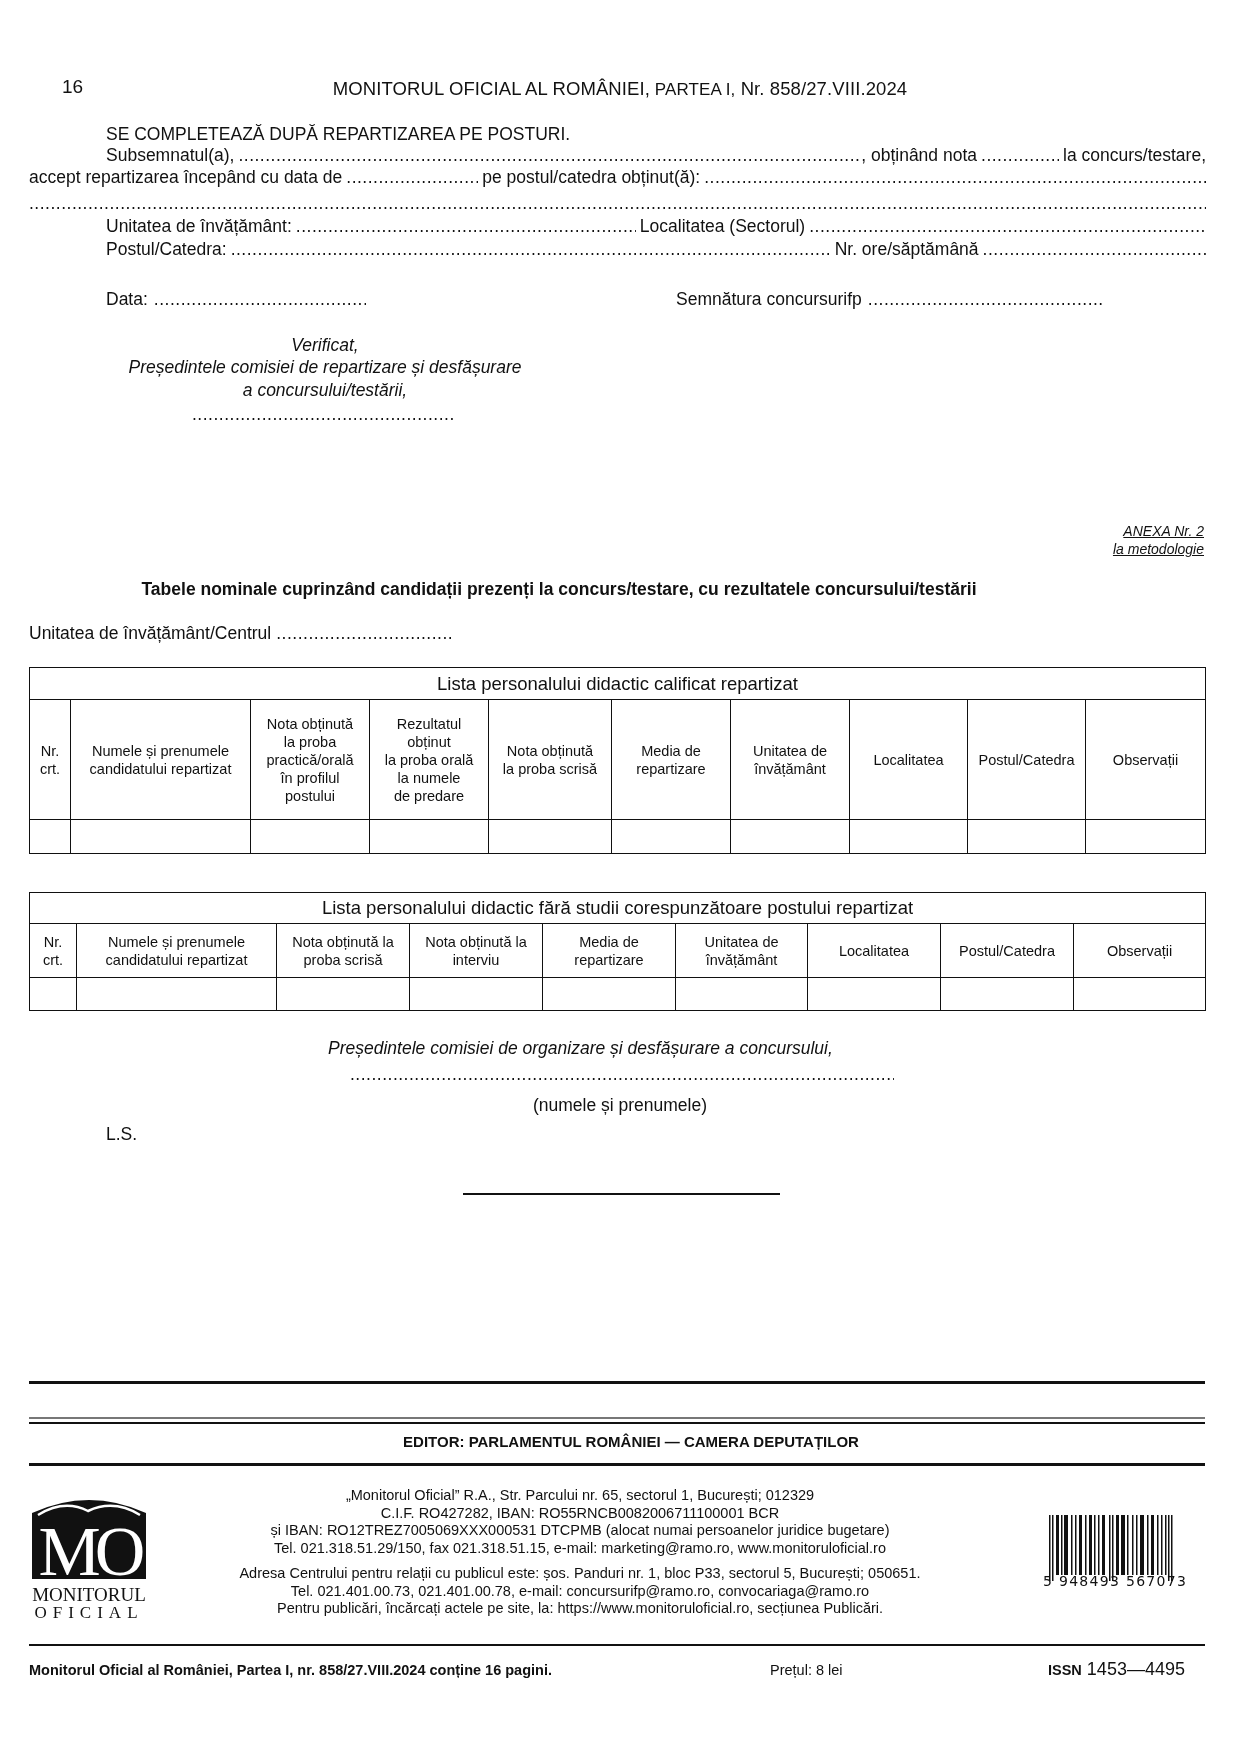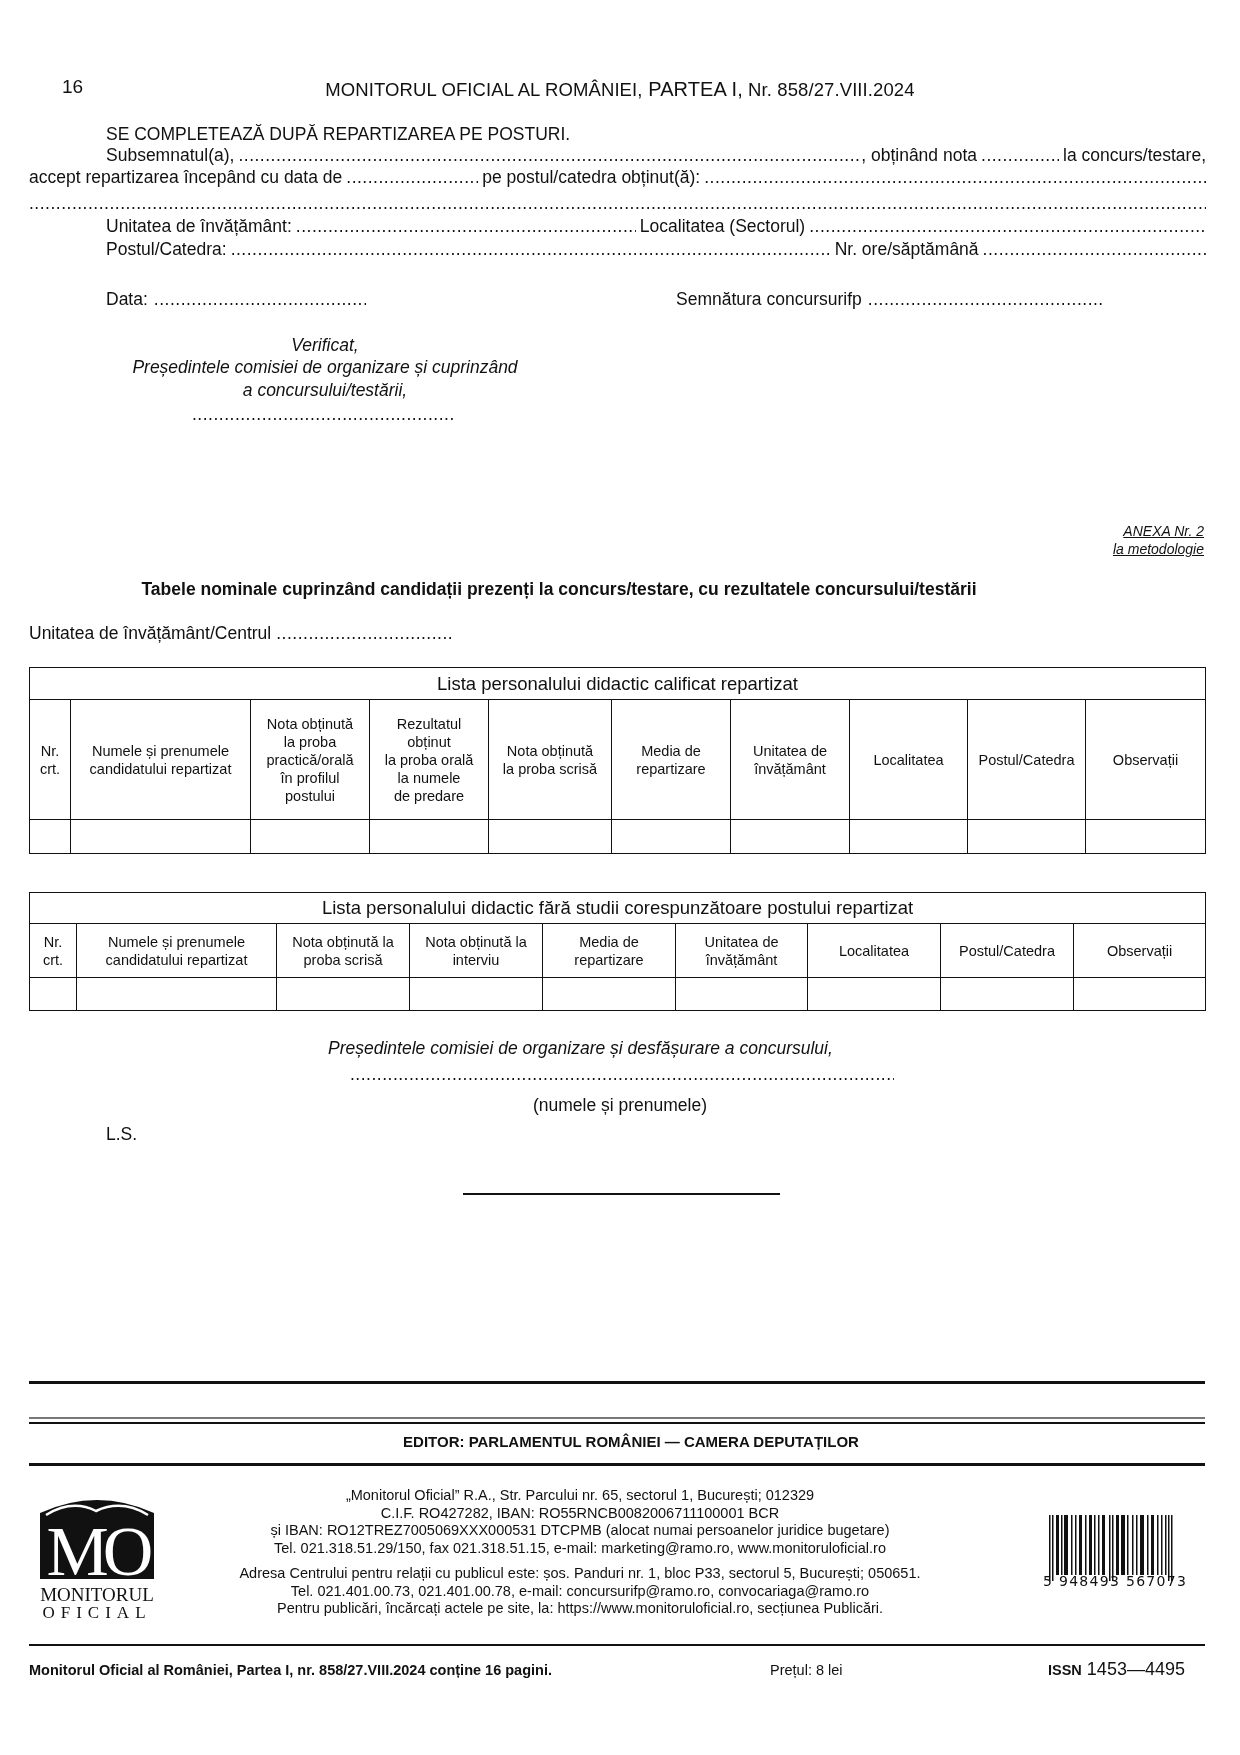--- a/index.html
+++ b/index.html
@@ -4,34 +4,34 @@
 <style>
   html, body { margin: 0; padding: 0; background: #ffffff; }
   body {
     width: 1240px; height: 1755px; position: relative; overflow: hidden;
     font-family: "Liberation Sans", sans-serif; color: #111;
   }
   .abs { position: absolute; }
   .t17 { font-size: 17.5px; line-height: 21px; }
   .pagenum { left: 62px; top: 76px; font-size: 19px; }
   .runhead { left: 0; width: 1240px; top: 78px; text-align: center; font-size: 18.5px; letter-spacing: 0.1px; }
-  .runhead .small { font-size: 20px; }
+  .runhead .small { font-size: 17px; }
   .line { white-space: nowrap; overflow: hidden; }
   .dots { display: inline-block; overflow: hidden; white-space: nowrap; vertical-align: bottom; letter-spacing: 0.5px; }
   .ital { font-style: italic; }
   .center { text-align: center; }
   .anexa { right: 36px; top: 522px; text-align: right; font-size: 14px; line-height: 18px; font-style: italic; }
   .anexa span { text-decoration: underline; display: block; }
   .title { left: 0; width: 1118px; top: 579px; text-align: center; font-weight: bold; font-size: 17.5px; }
   table.grid { position: absolute; border-collapse: collapse; table-layout: fixed; }
   table.grid td { border: 1.6px solid #111; text-align: center; vertical-align: middle; font-size: 14.5px; line-height: 18px; padding: 0 2px; }
   table.grid td.cap { font-size: 18.5px; height: 31px; }
   .rule { position: absolute; left: 29px; width: 1176px; background: #111; }
   .footer-small { font-size: 14.5px; line-height: 17.5px; text-align: center; }
-  .logo { left: 30px; top: 1493px; width: 118px; margin-left: 8px; }
+  .logo { left: 30px; top: 1493px; width: 118px; }
   .barcode { left: 1043px; top: 1515px; }
 </style>
 </head>
 <body>
 
 <div class="abs pagenum">16</div>
 <div class="abs runhead">
   <span>MONITORUL OFICIAL AL ROMÂNIEI,</span><span class="small"> PARTEA I,</span><span> Nr. 858/27.VIII.2024</span>
 </div>
 
@@ -71,21 +71,21 @@
 <div class="abs t17 line" style="left:106px; top:289px; display:flex;">
   <span>Data:</span>
   <span class="dots" style="width:212px; margin-left:6px;">...........................................................</span>
 </div>
 <div class="abs t17 line" style="left:676px; top:289px; display:flex;">
   <span>Semnătura concursurifp</span>
   <span class="dots" style="width:236px; margin-left:6px;">.................................................................</span>
 </div>
 
 <div class="abs t17 center" style="left:60px; width:530px; top:335px;font-style:italic;">Verificat,</div>
-<div class="abs t17 center ital" style="left:60px; width:530px; top:357px;">Președintele comisiei de organizare și cuprinzând</div>
+<div class="abs t17 center ital" style="left:60px; width:530px; top:357px;">Președintele comisiei de repartizare și desfășurare</div>
 <div class="abs t17 center ital" style="left:60px; width:530px; top:380px;">a concursului/testării,</div>
 <div class="abs t17 center dots" style="left:192px; width:262px; top:404px;">.....................................................................</div>
 
 <div class="abs anexa">
   <span>ANEXA Nr. 2</span>
   <span>la metodologie</span>
 </div>
 
 <div class="abs title">Tabele nominale cuprinzând candidații prezenți la concurs/testare, cu rezultatele concursului/testării</div>
 

